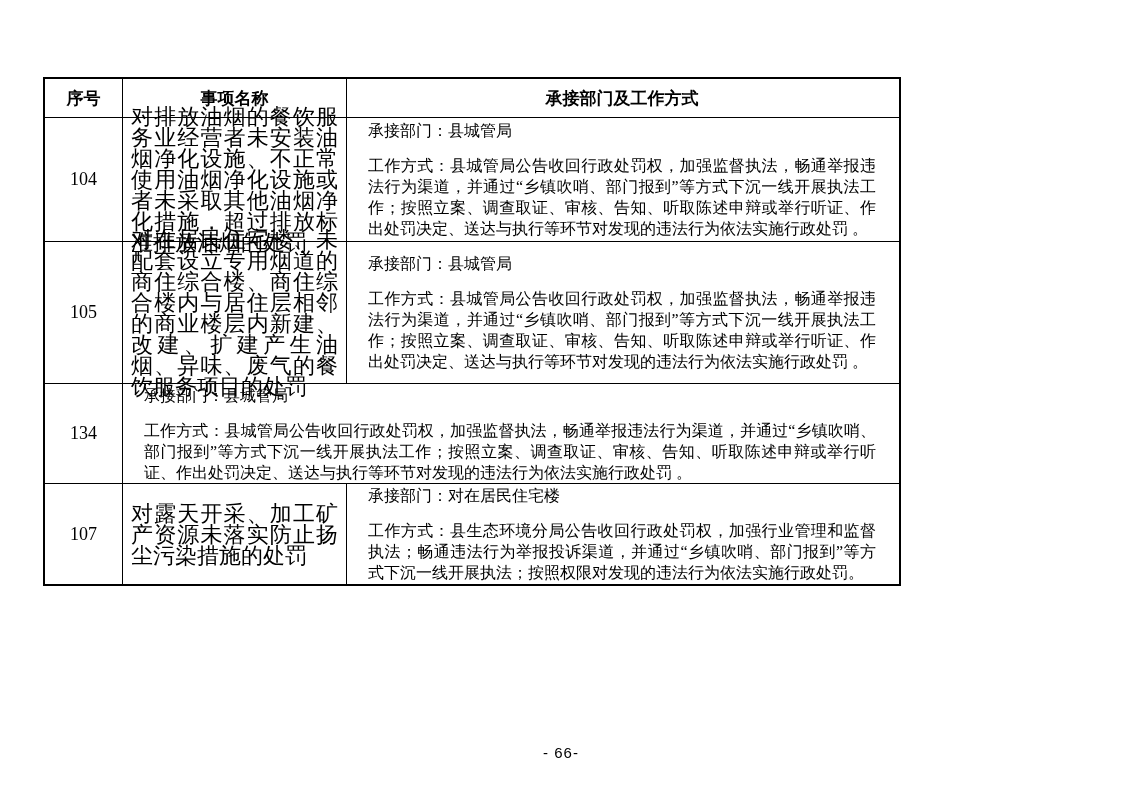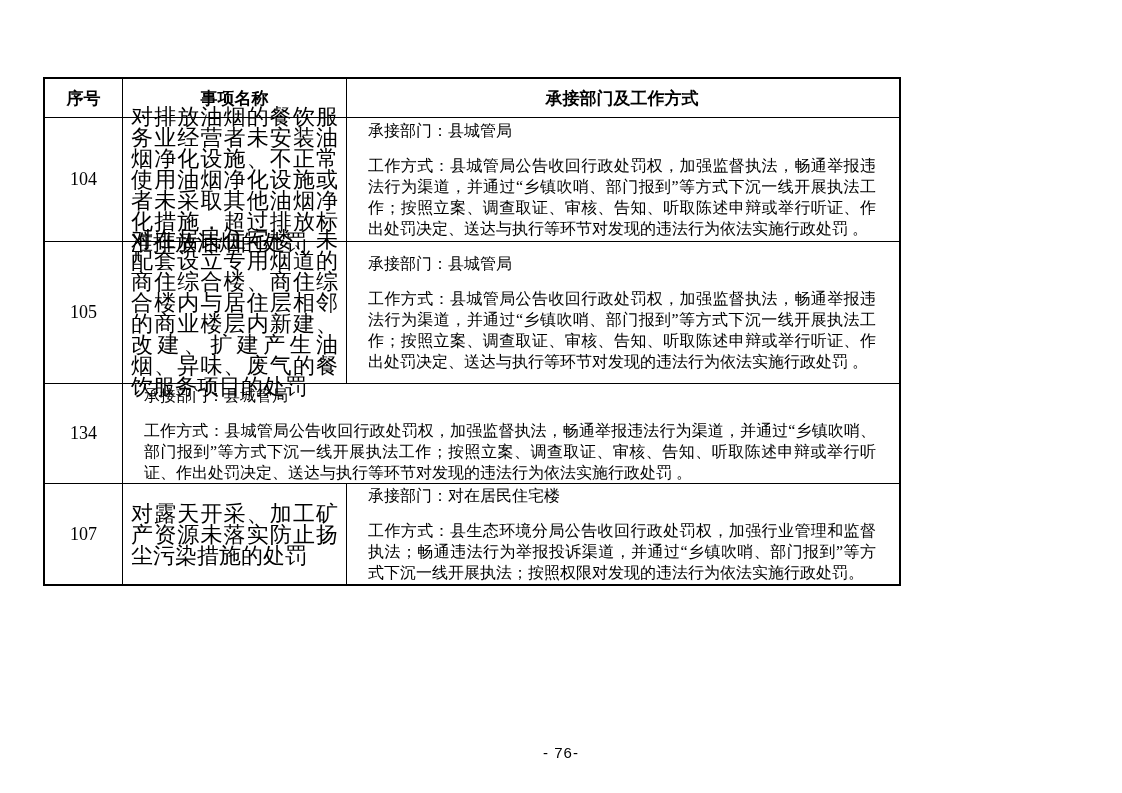--- a/index.html
+++ b/index.html
@@ -157,15 +157,15 @@
       <div class="cell c3">
         <div class="detail-text">
           <p>承接部门：对在居民住宅楼</p>
           <p>工作方式：县生态环境分局公告收回行政处罚权，加强行业管理和监督执法；畅通违法行为举报投诉渠道，并通过“乡镇吹哨、部门报到”等方式下沉一线开展执法；按照权限对发现的违法行为依法实施行政处罚。</p>
         </div>
       </div>
     </div>
 
   </div>
 
-  <div class="page-footer">- 76-</div>
+  <div class="page-footer">- 66-</div>
 
 </div>
 
 </body></html>

